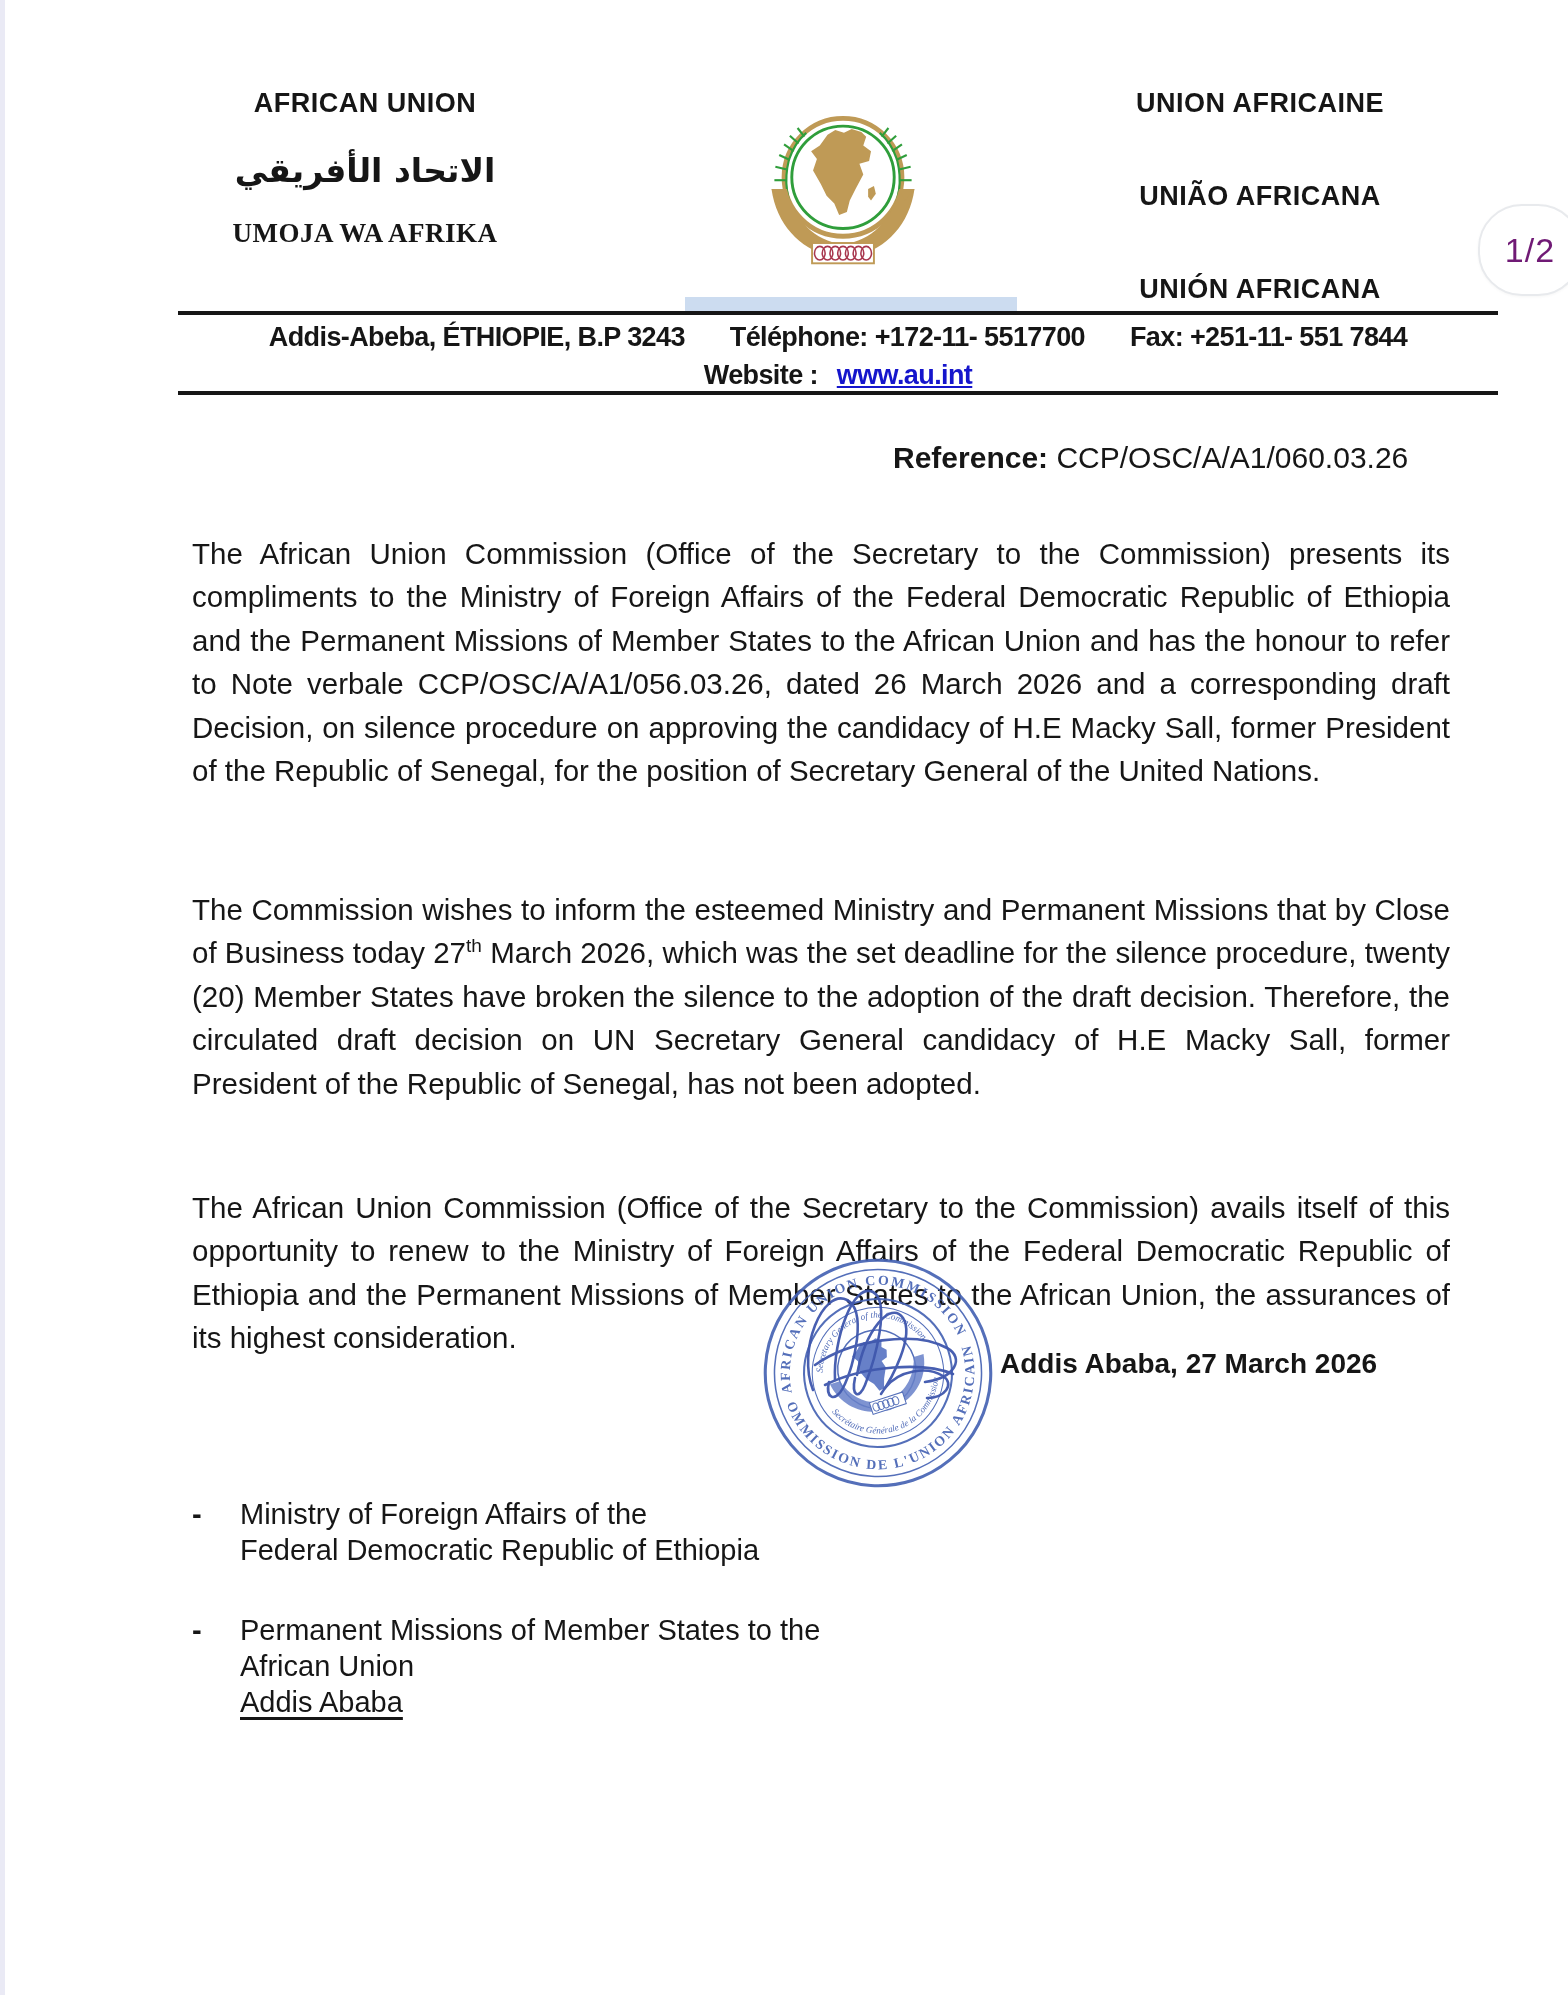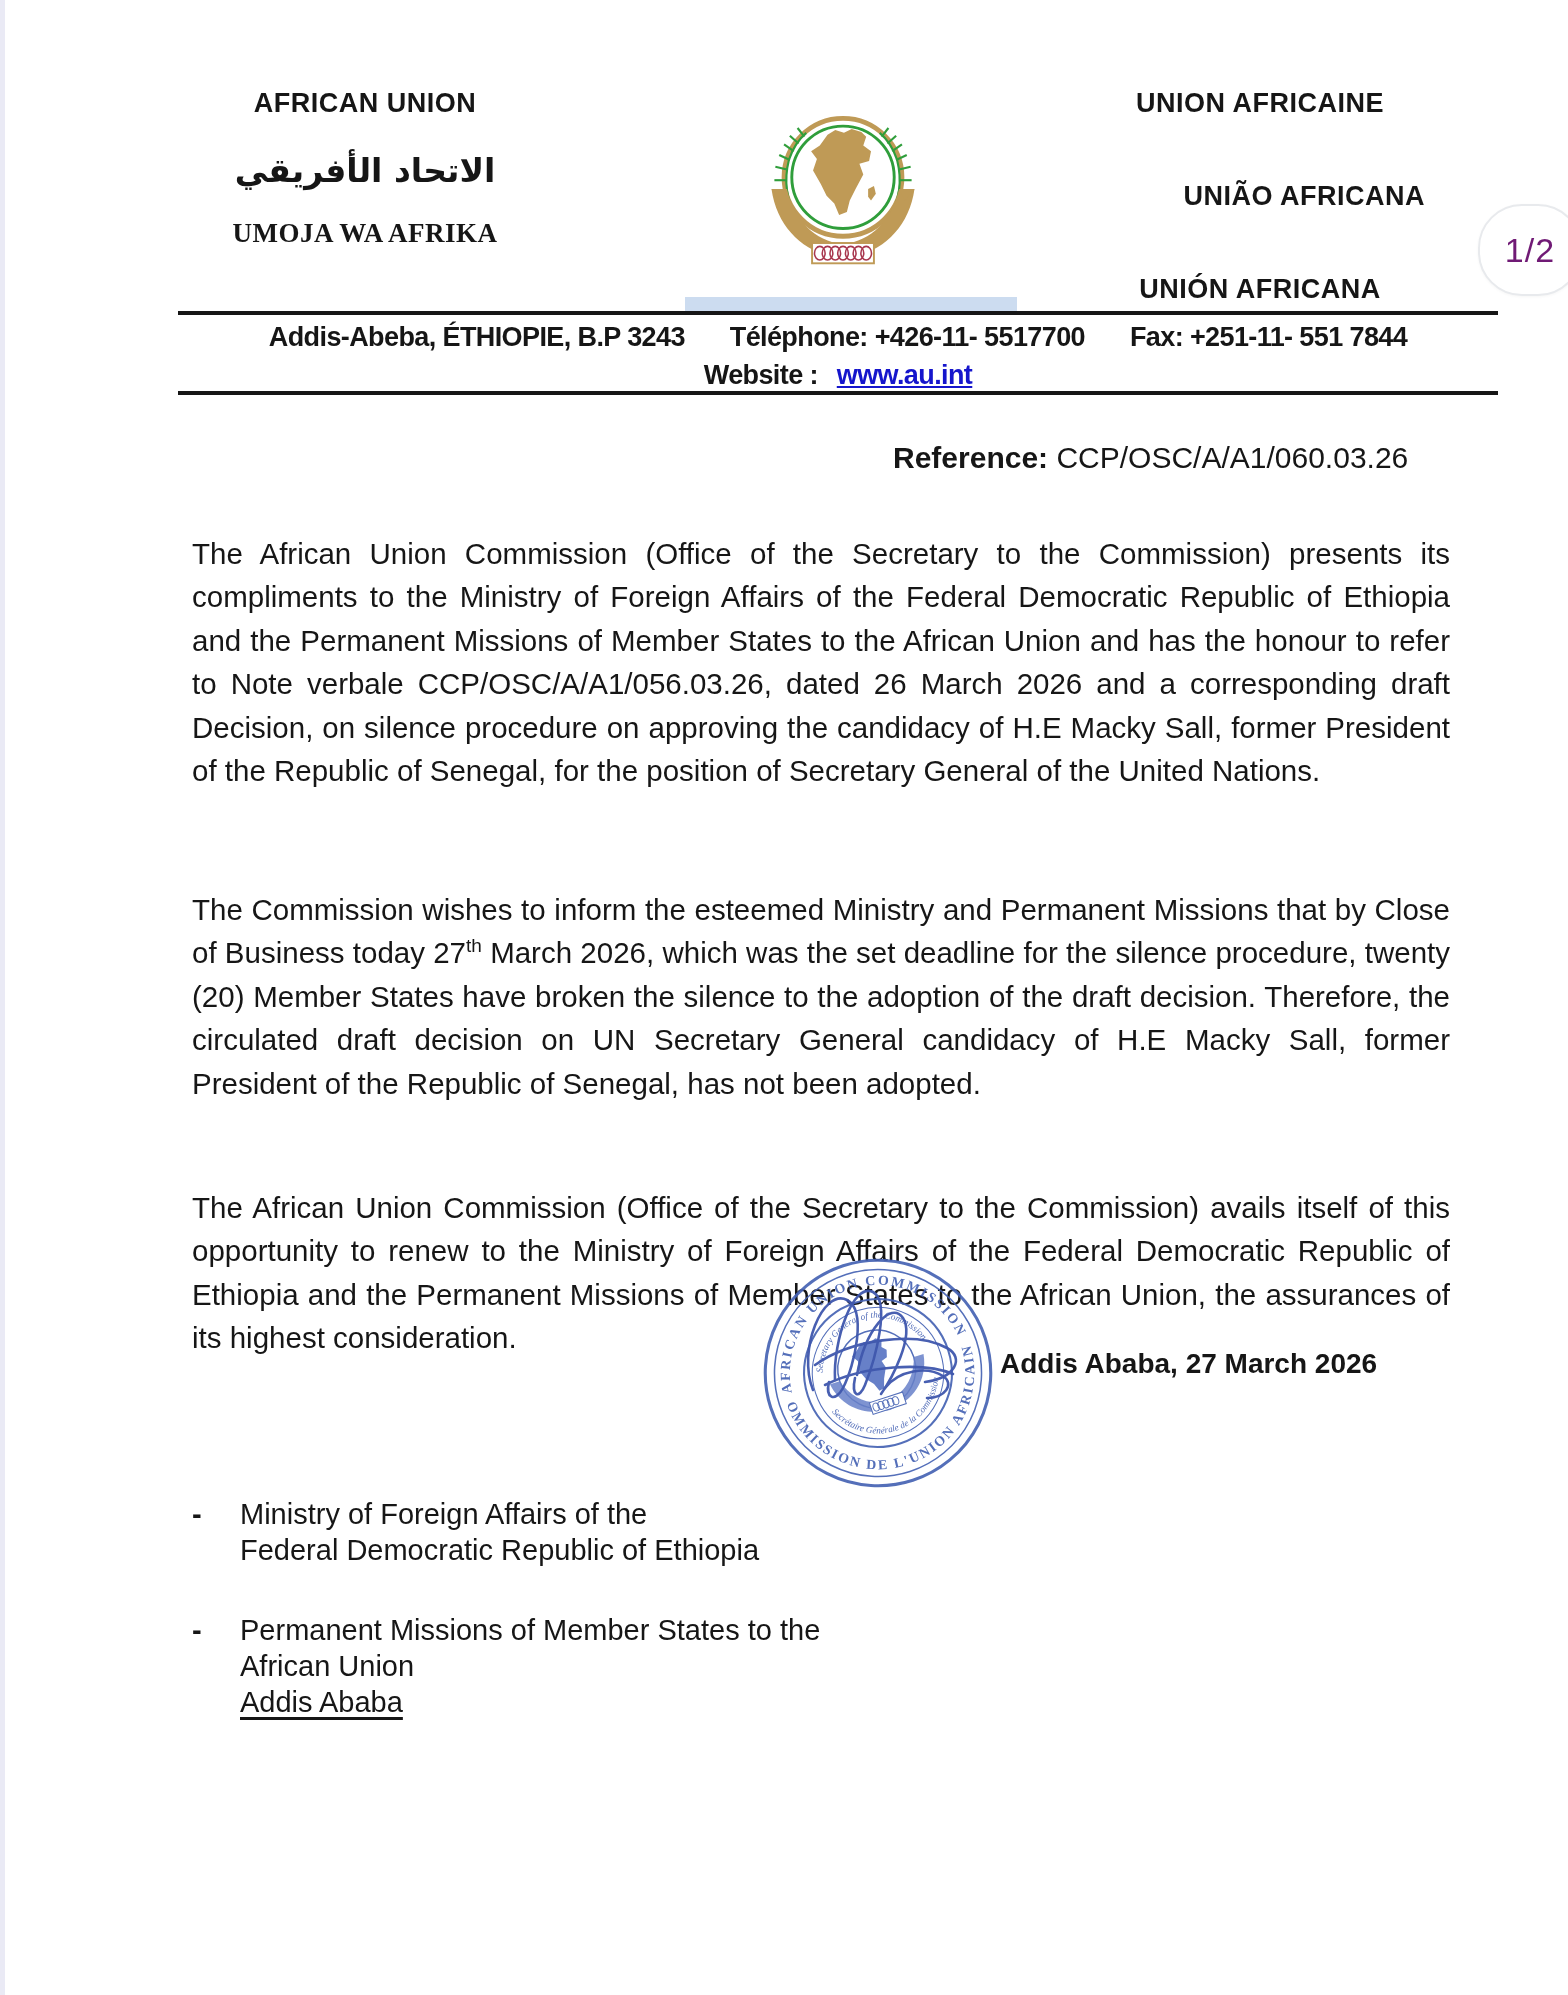--- a/index.html
+++ b/index.html
@@ -25,21 +25,21 @@
   .page-pill span{font-size:34px;color:#701a75;letter-spacing:1px;}
   
   .lh-col{position:absolute;text-align:center;font-weight:bold;}
   .lh-left{left:150px;top:88px;width:430px;height:212px;}
   .lh-right{left:1095px;top:88px;width:330px;height:212px;}
   .lh-col .line{font-size:27px;letter-spacing:0.5px;}
   .lh-left .l1{margin-top:0;}
   .lh-left .l2{margin-top:32px;font-family:"DejaVu Sans",sans-serif;font-size:33px;font-weight:bold;}
   .lh-left .l3{margin-top:28px;font-family:Liberation Serif, serif;}
   .lh-right .l1{margin-top:0;}
-  .lh-right .l2{margin-top:62px;text-align:right;}
+  .lh-right .l2{margin-top:62px;}
   .lh-right .l3{margin-top:62px;}
   .emblem{position:absolute;left:746px;top:100px;width:194px;height:172px;}
   .highlight-bar{
     position:absolute;left:685px;top:297px;width:332px;height:17px;
     background:#ccdcf0;
   }
   .rule{position:absolute;left:178px;width:1320px;height:4px;background:#161616;}
   .rule-top{top:311px;}
   .rule-bottom{top:391px;}
   .contact{
@@ -151,21 +151,21 @@
     <div class="line l2">UNIÃO AFRICANA</div>
     <div class="line l3">UNIÓN AFRICANA</div>
   </div>
 
   <div class="highlight-bar"></div>
   <div class="rule rule-top"></div>
 
   <div class="contact">
     <div class="row1">
       <span class="seg">Addis-Abeba, ÉTHIOPIE, B.P 3243</span>
-      <span class="seg">Téléphone: +426-11- 5517700</span>
+      <span class="seg">Téléphone: +172-11- 5517700</span>
       <span class="seg">Fax: +251-11- 551 7844</span>
     </div>
     <div class="row2">
       <span>Website : </span><a href="#" class="weblink">www.au.int</a>
     </div>
   </div>
 
   <div class="rule rule-bottom"></div>
 
   <div class="reference">

